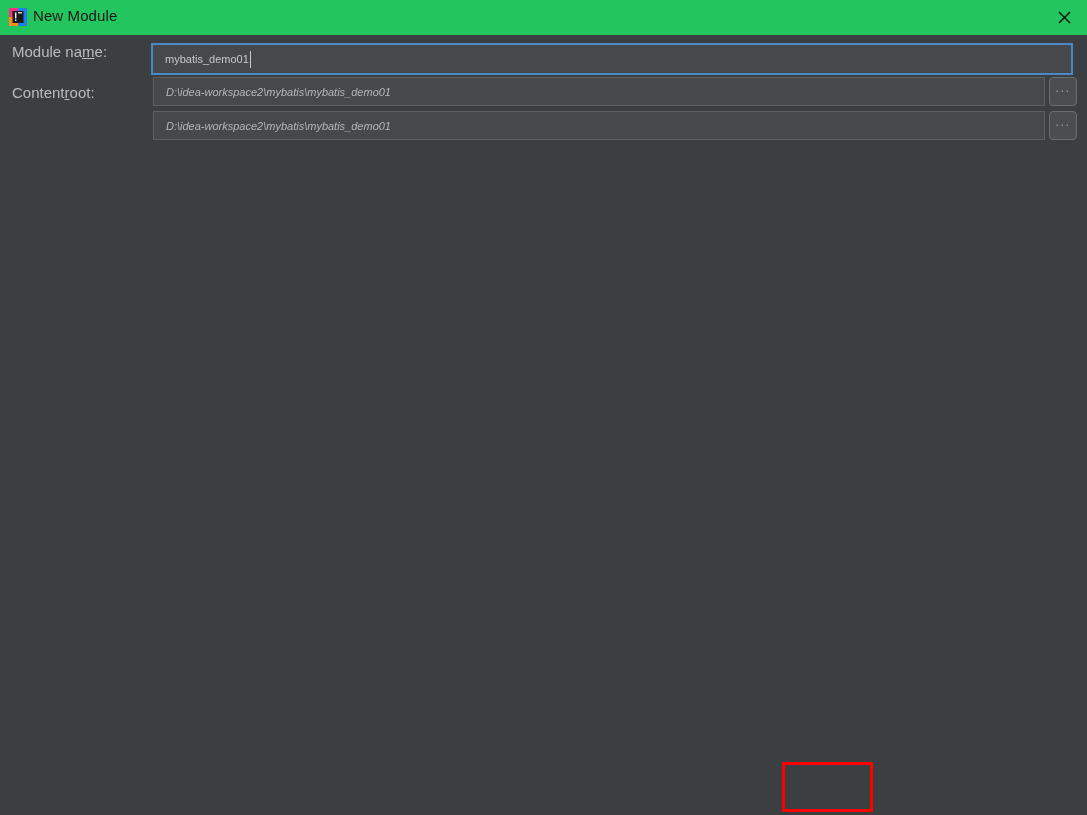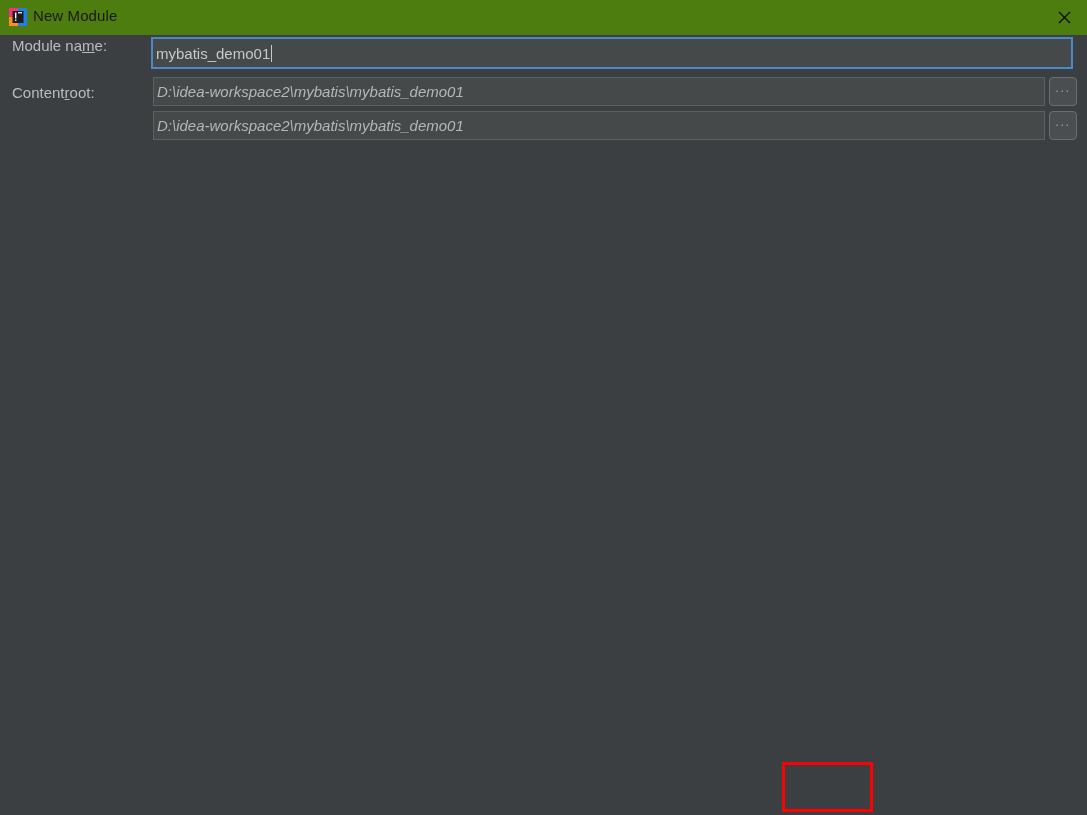--- a/index.html
+++ b/index.html
@@ -21,21 +21,21 @@
     background: #3c3f41;
   }
 
   
   .titlebar {
     position: absolute;
     left: 0;
     top: 0;
     width: 1087px;
     height: 35px;
-    background: #4d7c0f;
+    background: #22c55e;
     display: flex;
     align-items: center;
   }
   .title-icon {
     position: absolute;
     left: 9px;
     top: 8px;
     width: 18px;
     height: 18px;
   }
@@ -62,21 +62,21 @@
   
   .form {
     position: absolute;
     left: 0;
     top: 35px;
     width: 1087px;
     height: 740px;
   }
 
   .row { position: absolute; left: 0; width: 1087px; }
-  .row-1 { top: 2px;  height: 16px; }
+  .row-1 { top: 8px;  height: 16px; }
   .row-2 { top: 42px; height: 31px; text-align: center; }
   .row-3 { top: 76px; height: 31px; }
 
   .lbl {
     position: absolute;
     left: 12px;
     top: 0;
     height: 100%;
     display: flex;
     align-items: center;
@@ -86,23 +86,23 @@
   }
   .lbl u { text-decoration: underline; }
 
   .field {
     position: absolute;
     box-sizing: border-box;
     background: #45494a;
     border: 1px solid #5e6060;
     display: flex;
     align-items: center;
-    font-size: 15px;
+    font-size: 11px;
     color: #b6b6b6;
-    padding-left: 3px;
+    padding-left: 12px;
     white-space: nowrap;
     overflow: hidden;
   }
   .field.focused {
     left: 151px;
     top: 0;
     width: 922px;
     height: 32px;
     border: 2px solid #4a88c7;
     background: #45494a;

